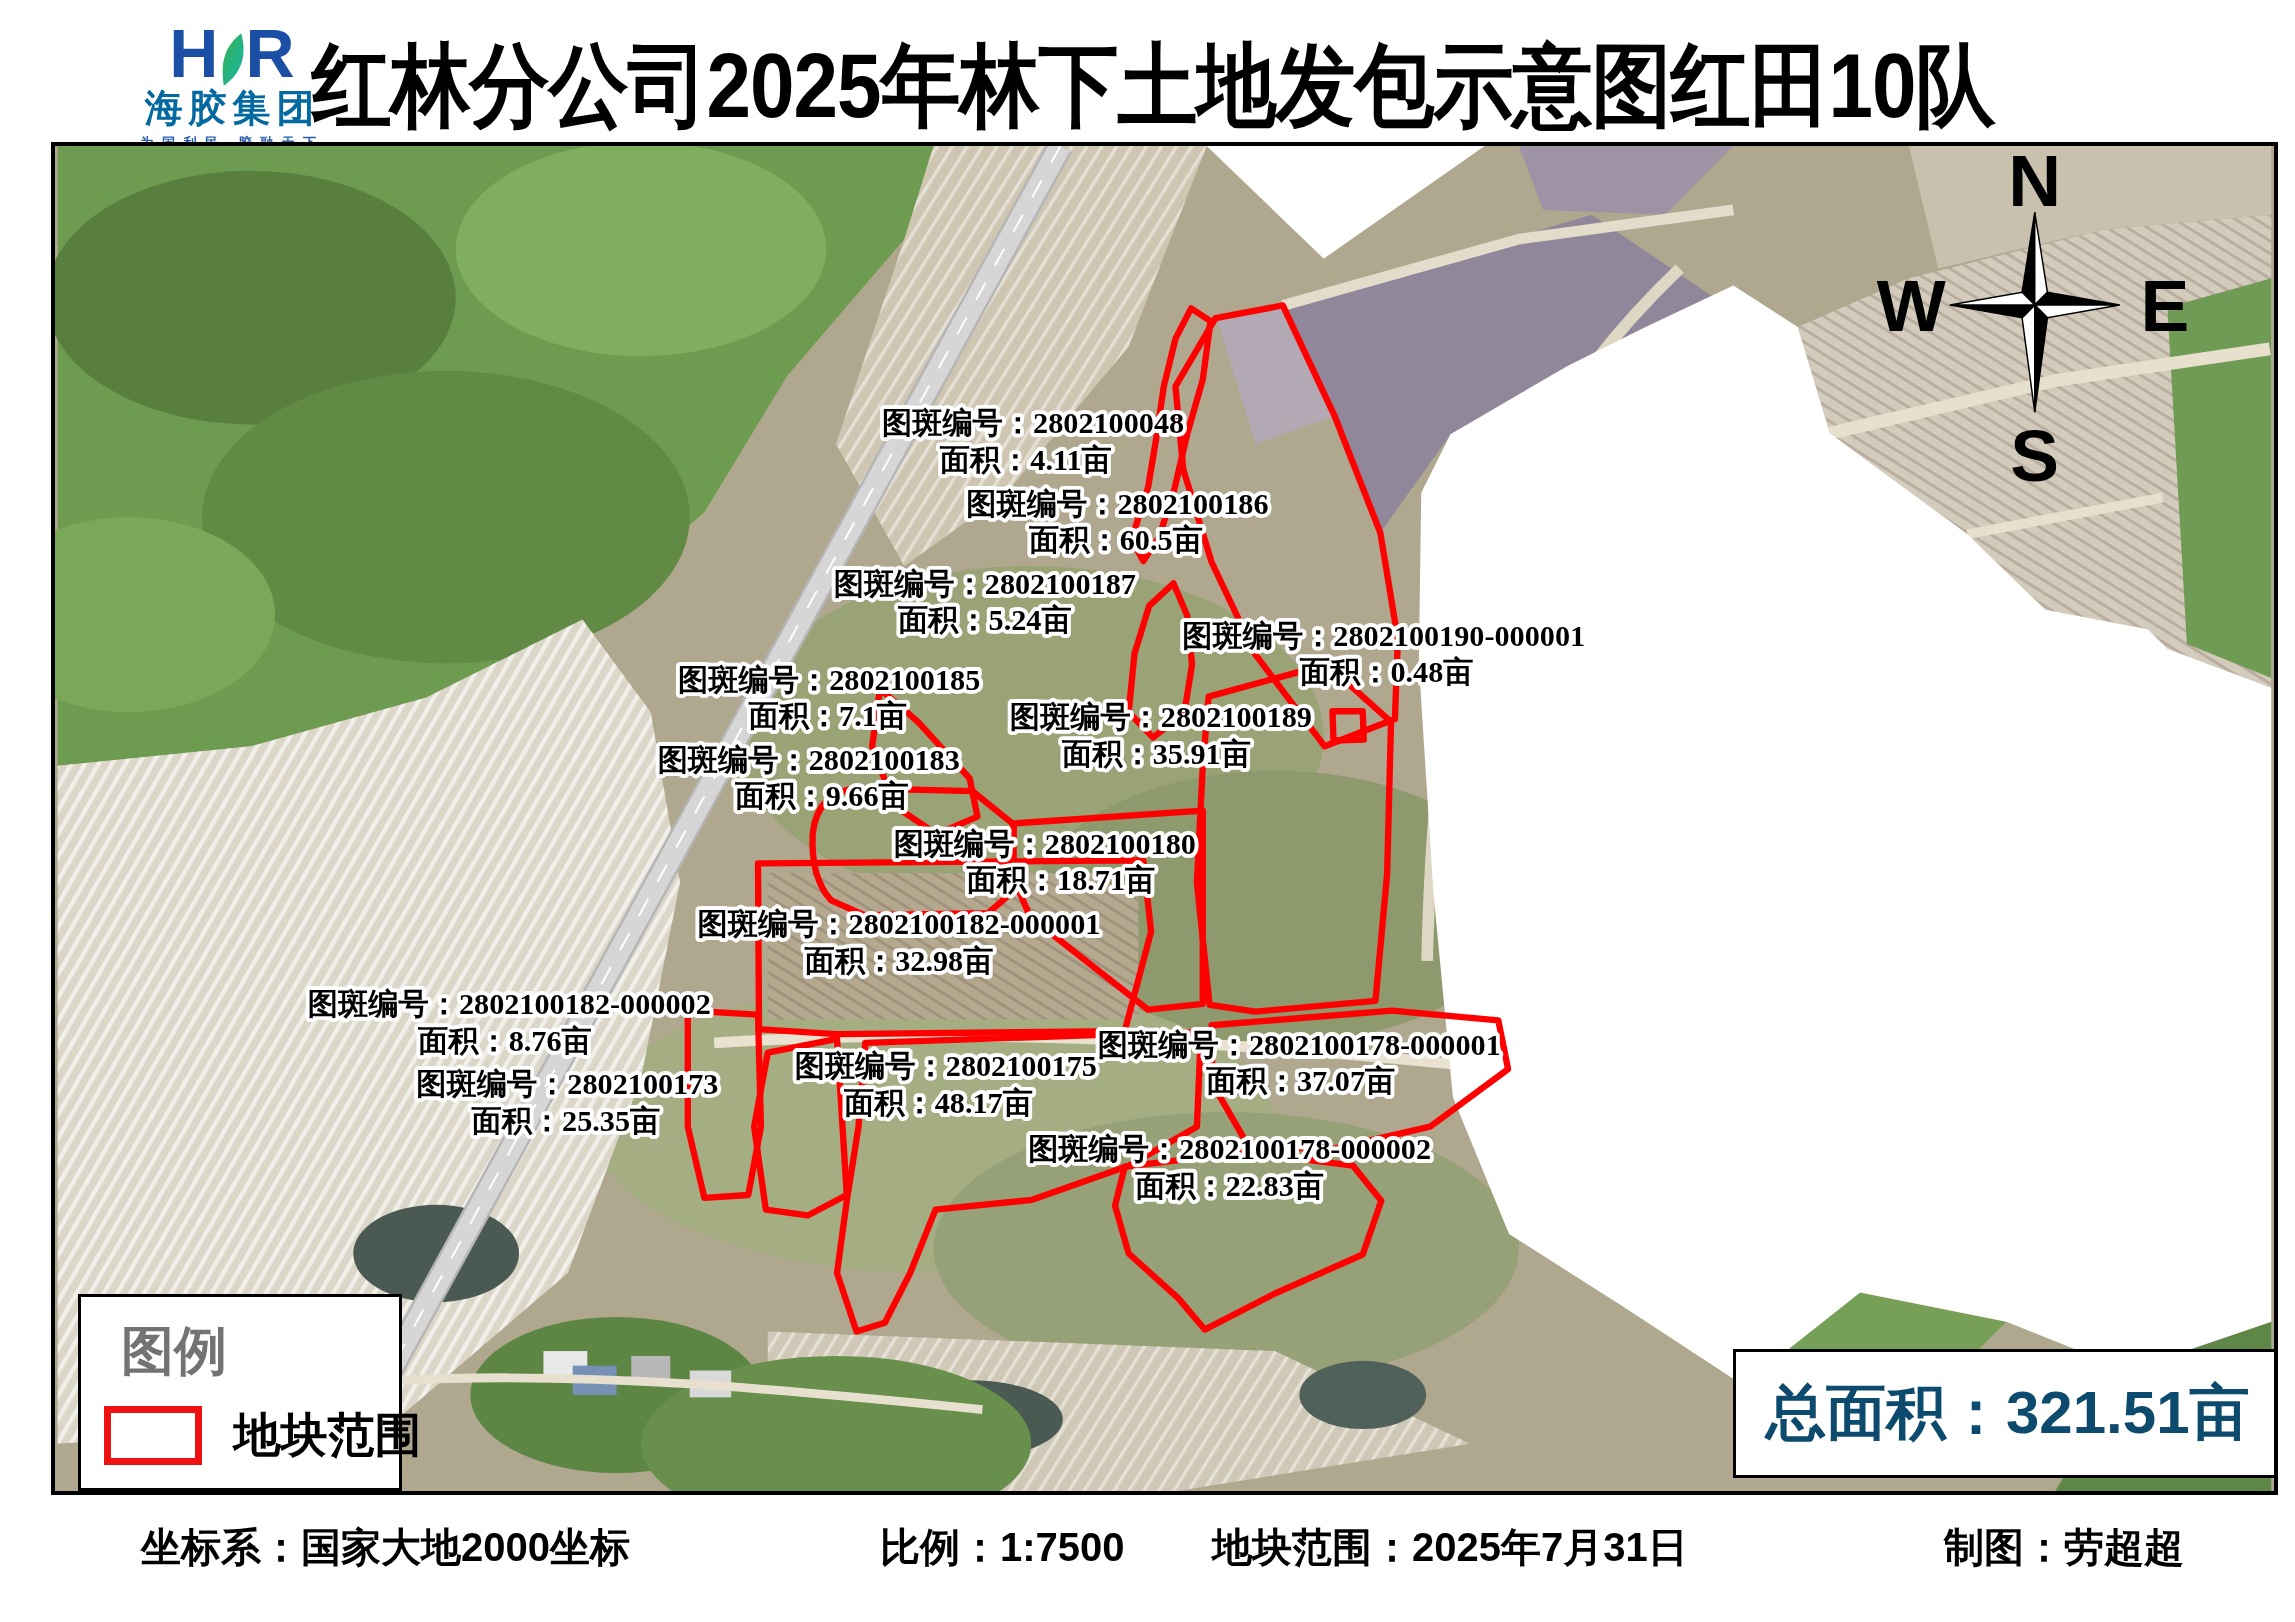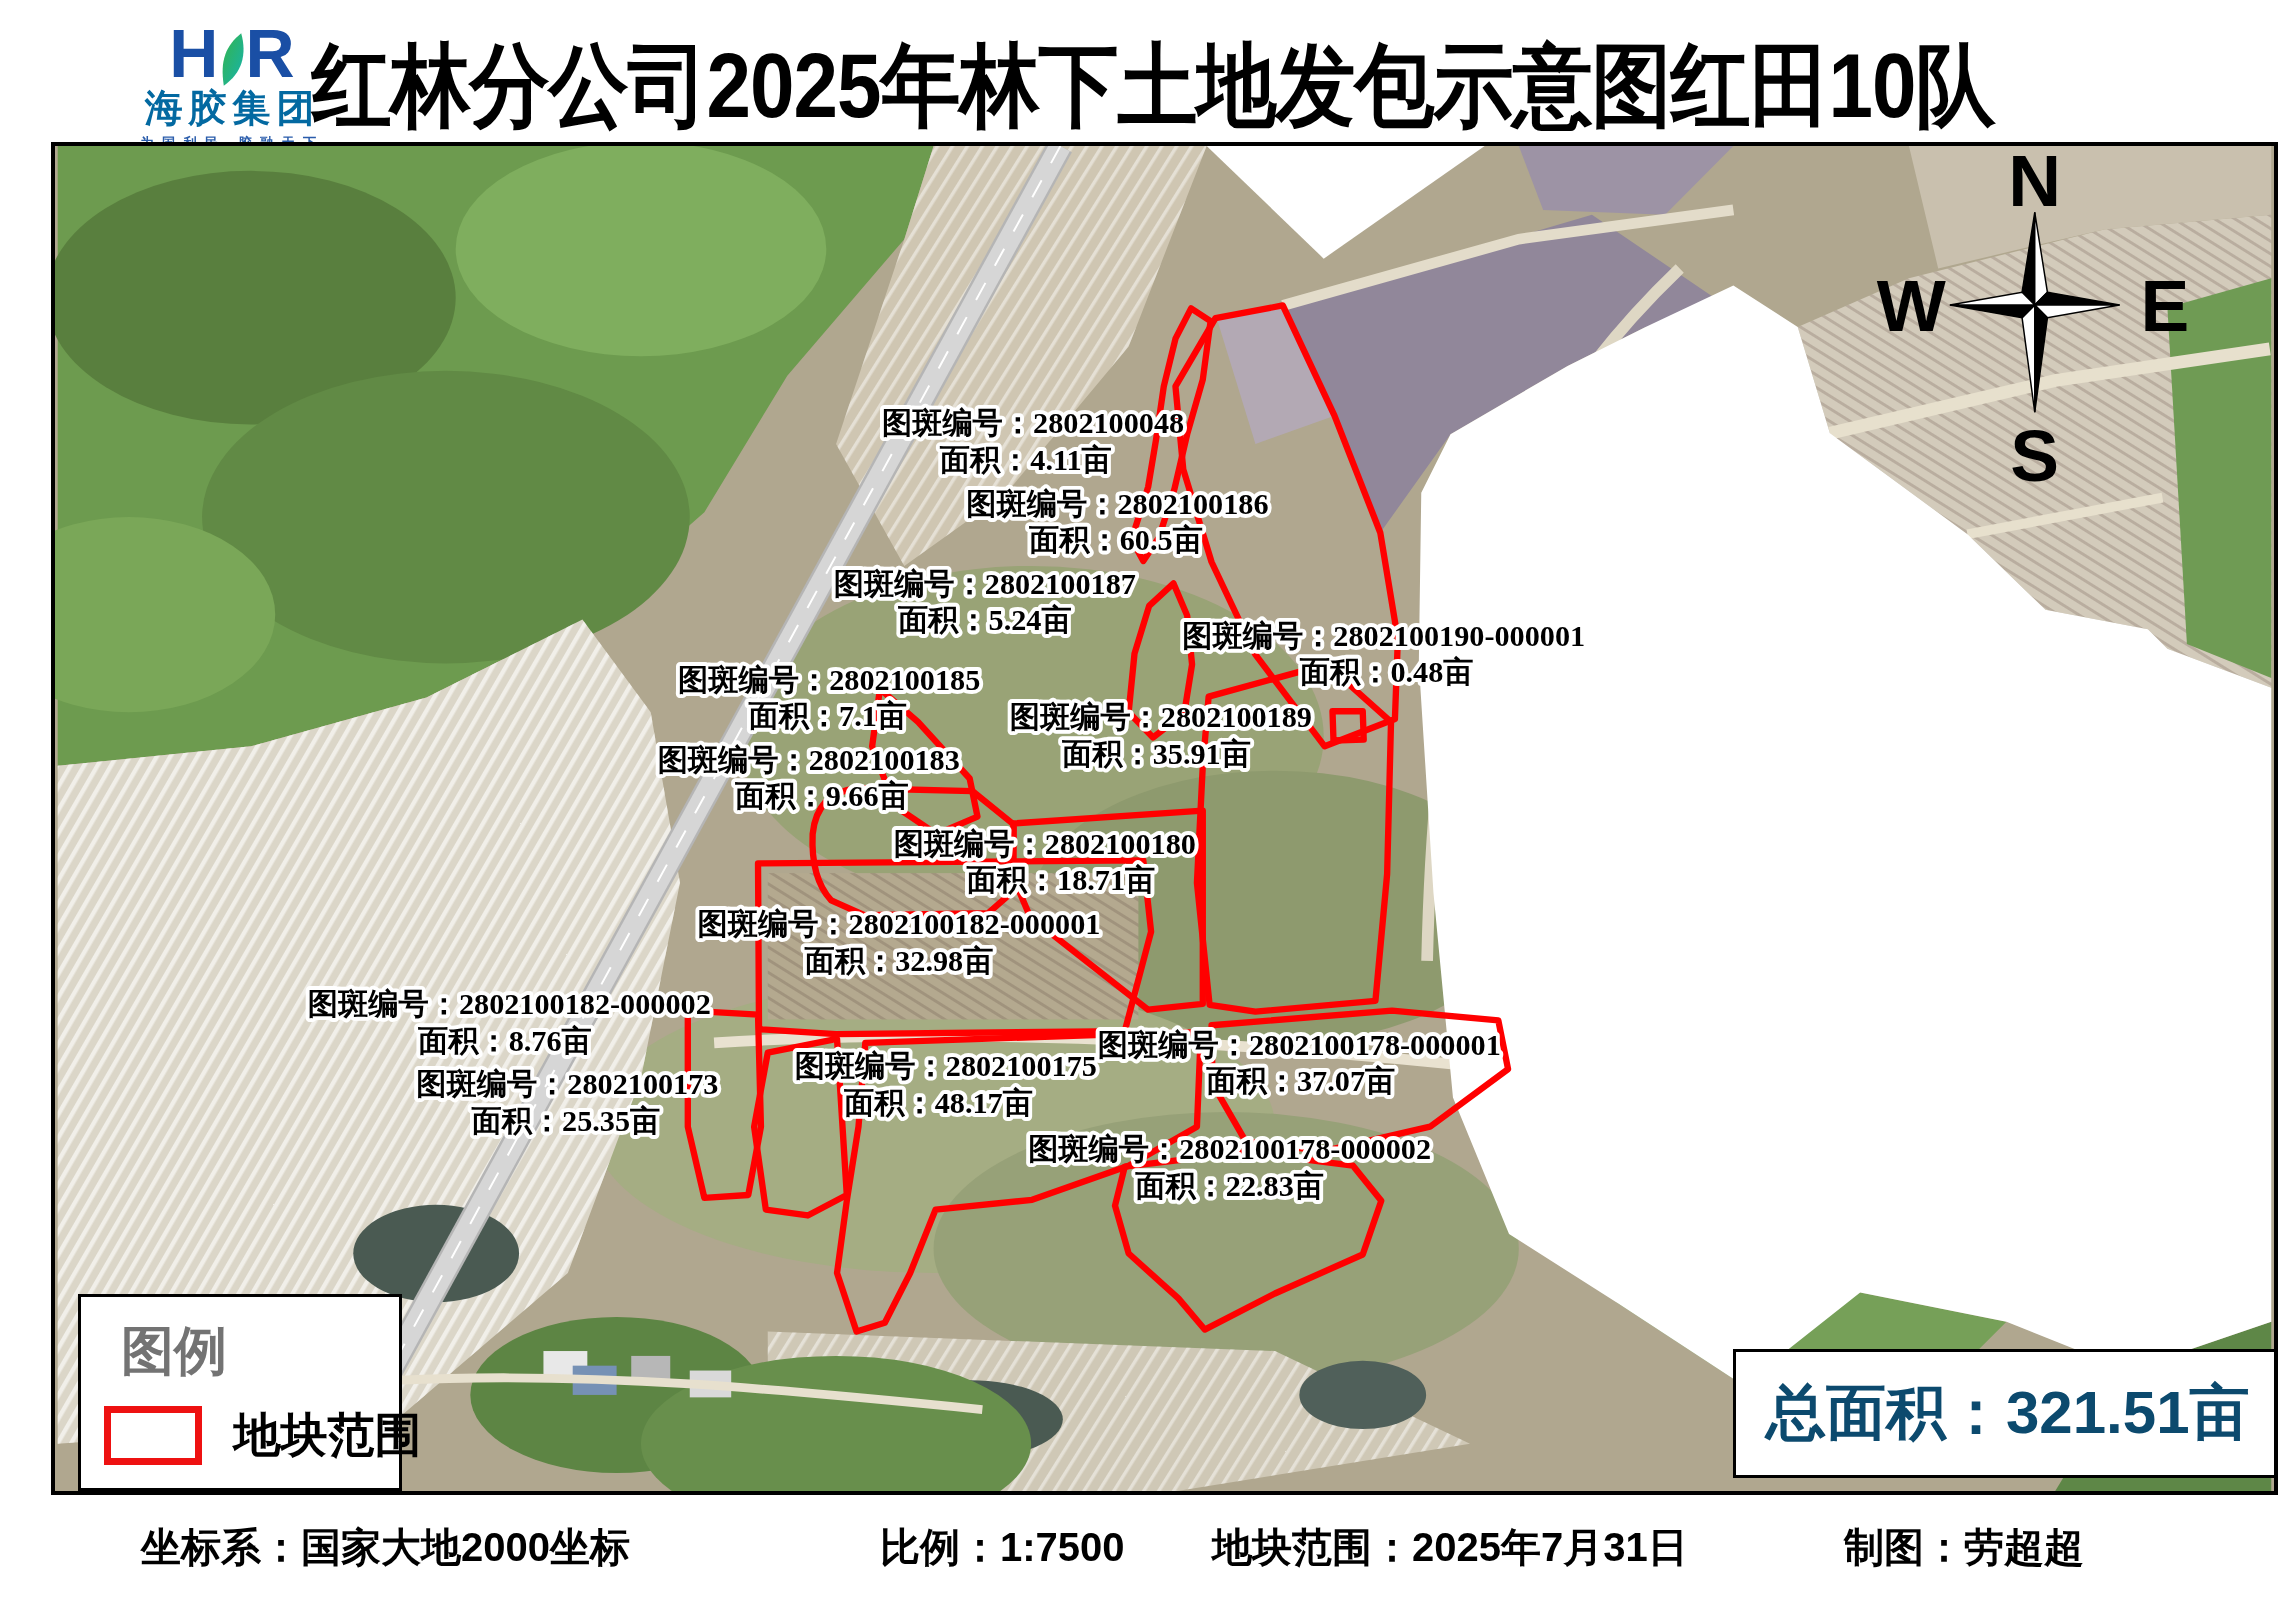--- a/index.html
+++ b/index.html
@@ -45,21 +45,21 @@
       background:#fff;border:3.4px solid #000;box-sizing:border-box;
       display:flex;align-items:center;}
   .total-text{margin-left:30px;font-weight:bold;font-size:60px;color:#0c4a6e;white-space:nowrap;}
 
   
   .footer{position:absolute;left:0;top:1495px;width:2295px;height:128px;background:#fff;}
   .footer span{position:absolute;top:24.5px;font-weight:bold;font-size:40px;color:#000;white-space:nowrap;}
   .f-crs{left:93px;margin-left:48px;}
   .f-scale{left:880px;}
   .f-date{left:1212px;}
-  .f-author{left:1844px;}
+  .f-author{left:1944px;}
 </style>
 </head>
 <body>
 
 <div class="page">
 
   <div class="header">
     <div class="logo">
       <div class="logo-acronym">
         <span>H</span>

